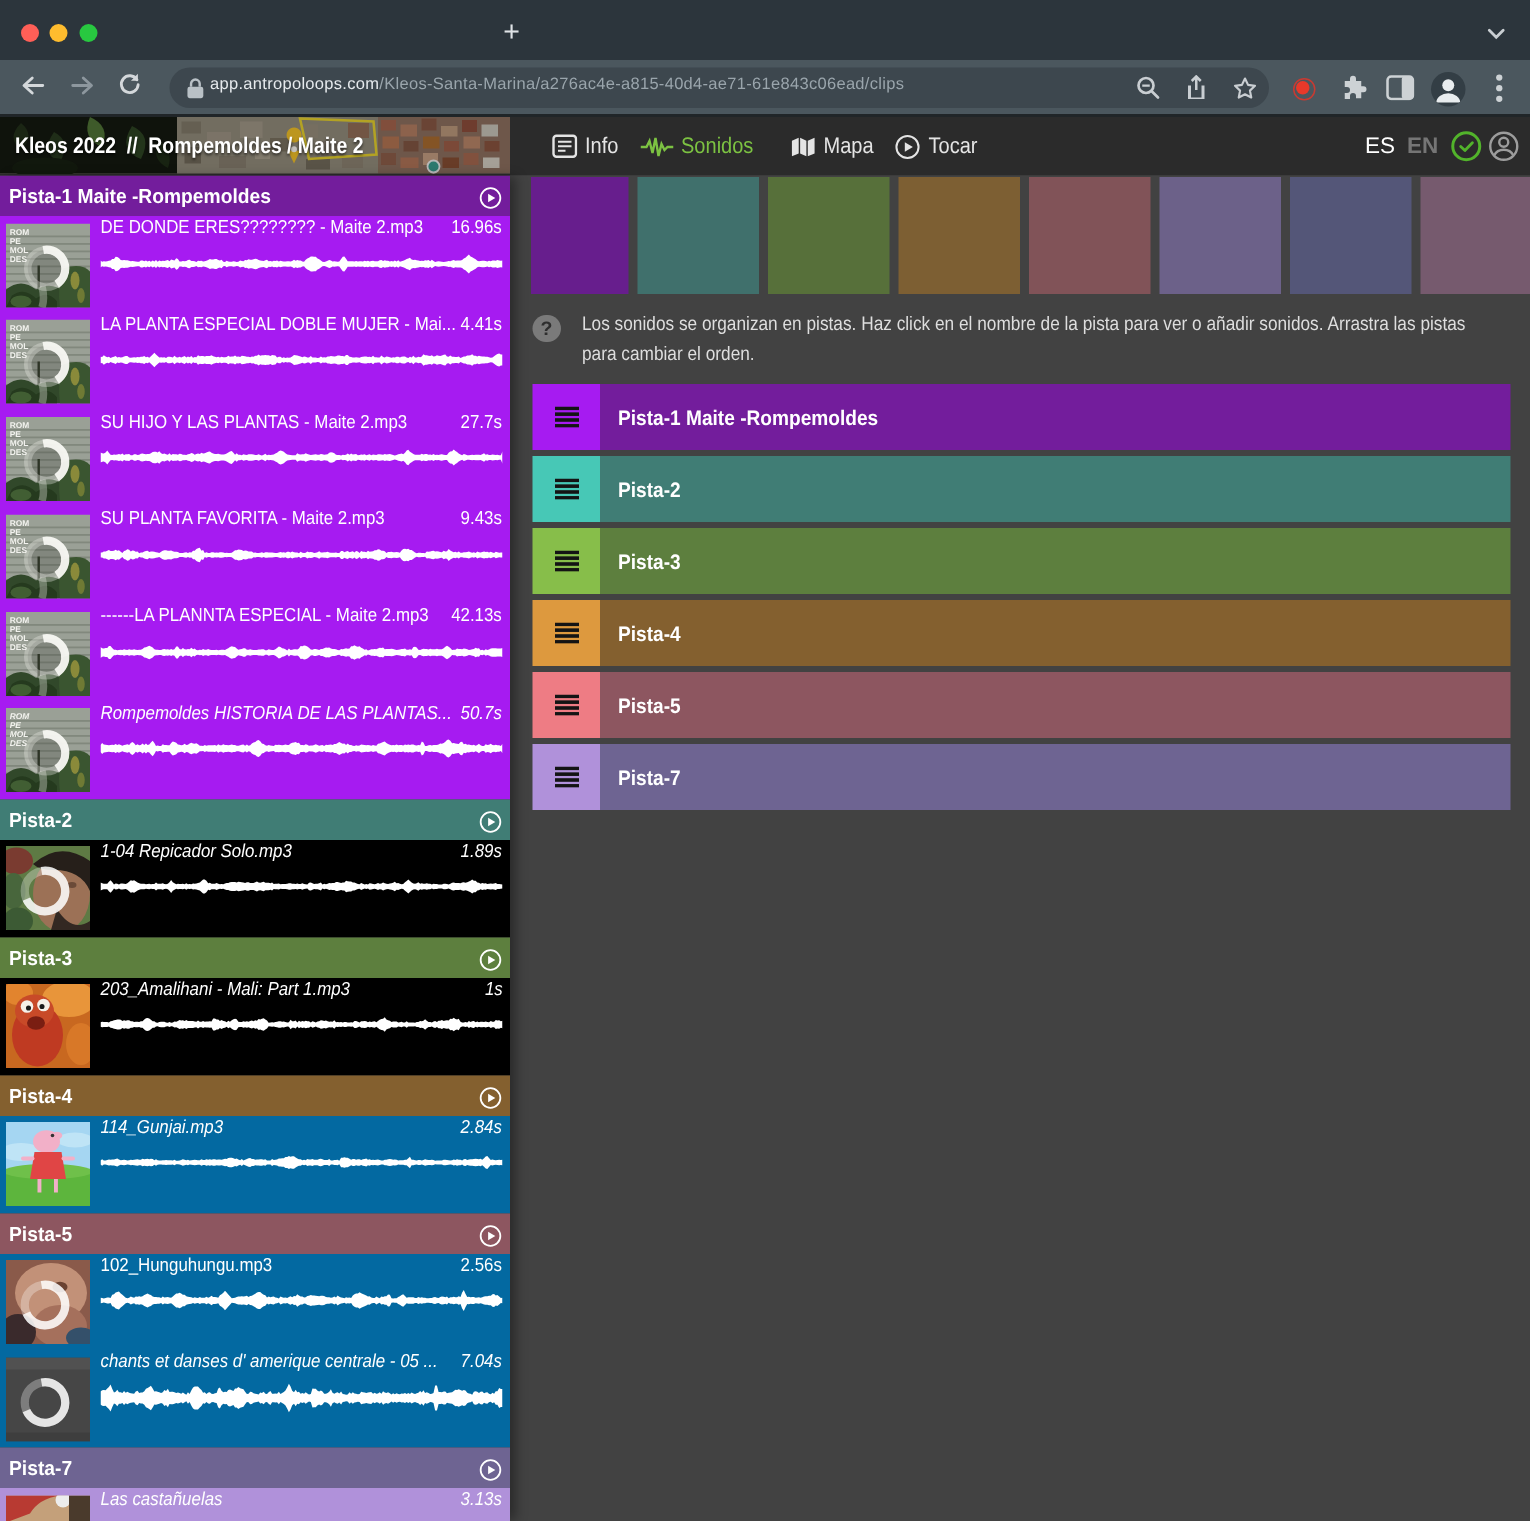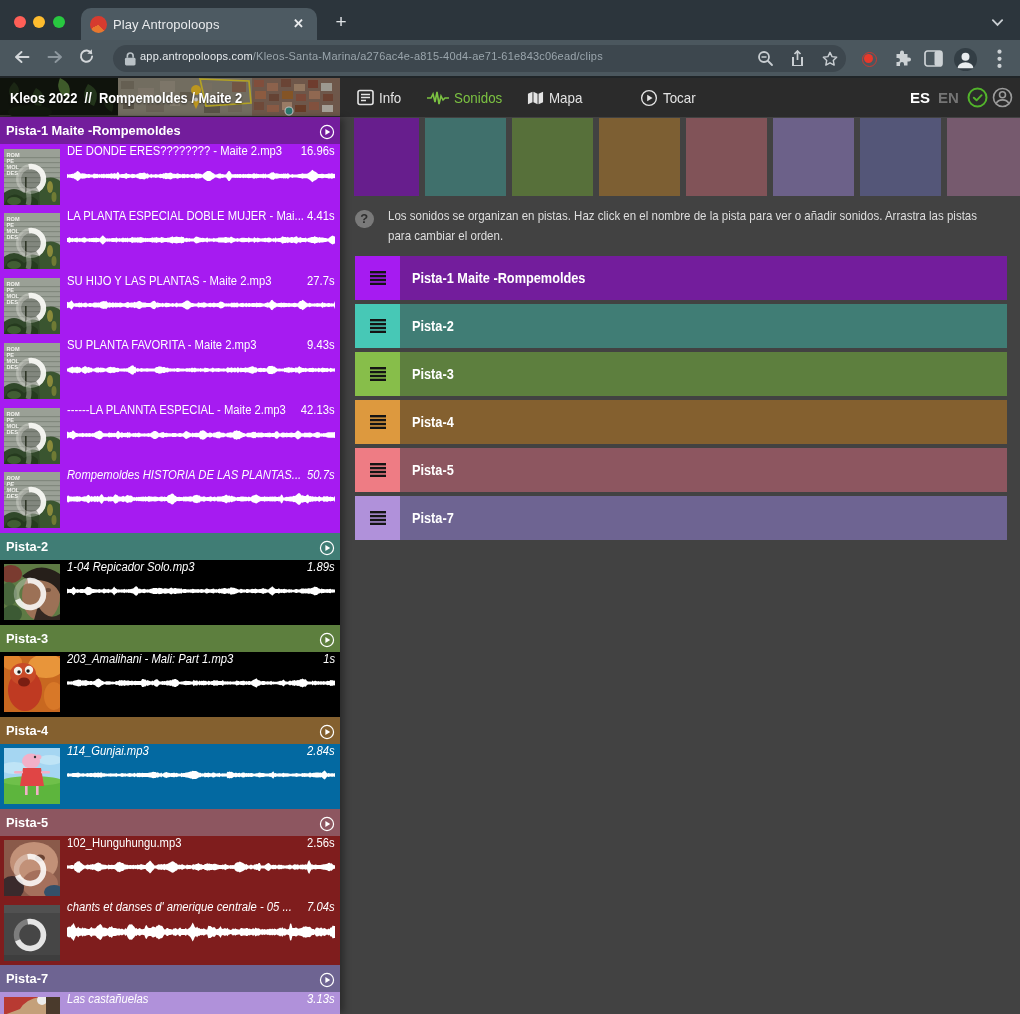--- a/index.html
+++ b/index.html
@@ -22,21 +22,21 @@
 #reddot{position:absolute;left:861.5px;top:51.5px;width:15px;height:15px;border-radius:50%;border:1.6px solid #c93a32;background:transparent;}
 #reddot::after{content:'';position:absolute;left:1.4px;top:1.4px;width:9px;height:9px;border-radius:50%;background:#e8392a;}
 #avatar{position:absolute;left:954px;top:47.5px;width:23px;height:23px;border-radius:50%;background:#333e45;overflow:hidden;}
 
 #appbar{position:absolute;left:0;top:78px;width:1020px;height:39px;background:#2b2b2b;}
 .photo{position:absolute;left:0;top:0;width:340px;height:37.5px;}
 #crumb{position:absolute;left:10px;top:11px;font-size:15px;font-weight:bold;color:#fff;text-shadow:0 1px 2px rgba(0,0,0,0.6);transform:scaleX(0.86);transform-origin:0 0;white-space:nowrap;}
 .atab{position:absolute;top:0;height:39px;display:flex;align-items:center;gap:5px;color:#e4e4e4;font-size:15px;}
 .atab span{transform:scaleX(0.89);transform-origin:0 50%;}
 .atab.green{color:#7cc242;}
-#langs span.es{position:absolute;left:910px;top:11px;color:#fff;font-size:15px;font-weight:bold;}
+#langs span.es{position:absolute;left:910px;top:11px;color:#fff;font-size:15px;font-weight:normal;}
 #langs span.en{position:absolute;left:938px;top:11px;color:#757575;font-size:15px;font-weight:bold;}
 #langs svg.chk{position:absolute;left:967px;top:9px;}
 #langs svg.per{position:absolute;left:992px;top:9px;}
 
 #side{position:absolute;left:0;top:117.3px;width:340px;height:897px;overflow:hidden;box-shadow:5px 0 7px -1px rgba(0,0,0,0.35);z-index:2;}
 .sec{margin-bottom:0;}
 .shead{height:27px;position:relative;display:flex;align-items:center;padding-left:6px;}
 .shead span{color:#fff;font-size:13.5px;font-weight:bold;transform:scaleX(0.95);transform-origin:0 50%;white-space:nowrap;}
 .play{position:absolute;right:5.5px;top:7px;width:16px;height:16px;}
 .sitems{padding:4.5px 0;}
@@ -64,25 +64,20 @@
 .rhandle{width:45px;height:44px;flex:none;display:flex;align-items:center;justify-content:center;}
 .drag{width:16px;height:14px;}
 .rbody{flex:1;display:flex;align-items:center;padding-left:12px;}
 .rbody span{color:#fff;font-size:14px;font-weight:bold;transform:scaleX(0.91);transform-origin:0 50%;white-space:nowrap;}
 </style></head>
 <body>
 <div id="tabstrip">
 <div class="tl" style="left:14px;background:#ff5f57"></div>
 <div class="tl" style="left:33px;background:#febc2e"></div>
 <div class="tl" style="left:53px;background:#28c840"></div>
-<div id="tab">
-      <div class="fav"></div>
-      <div class="ttl">Play Antropoloops</div>
-      <div class="x">✕</div>
-    </div>
 <div id="plus">+</div>
 <svg id="chev" viewBox="0 0 14 10">
       <path d="M2 2 L7 7 L12 2" fill="none" stroke="#c9ced2" stroke-width="2" stroke-linecap="round"></path>
     </svg>
 </div>
 <div id="toolbar"></div>
 <svg class="navic" style="left:13px" width="18" height="18" viewBox="0 0 18 18">
     <path d="M15.5 9 H3.5 M8.5 4 L3 9 L8.5 14" fill="none" stroke="#d4d8db" stroke-width="1.9" stroke-linecap="round" stroke-linejoin="round"></path>
   </svg>
 <svg class="navic" style="left:46px" width="18" height="18" viewBox="0 0 18 18">
@@ -173,42 +168,42 @@
       <rect x="309" y="24" width="10" height="8" fill="#a2644c"></rect>
       <rect x="322" y="27" width="11" height="7" fill="#d0cabe"></rect>
 <path d="M200 1 L249 3 L251 25 L206 28 Z" fill="none" stroke="#e2cc2a" stroke-width="1.7"></path>
 <path d="M196 17 a5 5 0 1 1 0.1 0 Z" fill="#eebd24"></path>
       <path d="M192 22.5 L196 31 L200 22.5 Z" fill="#eebd24"></path>
       <circle cx="196" cy="21.5" r="2" fill="#f8f4ec"></circle>
 <circle cx="289" cy="33" r="4" fill="#35988a" stroke="#e8e8e8" stroke-width="1.2"></circle>
 <rect width="340" height="37.5" fill="rgba(12,12,12,0.22)"></rect>
 </svg>
 <div id="crumb">Kleos 2022&nbsp; //&nbsp; Rompemoldes / Maite 2</div>
-<div class="atab" style="left:357px">
+<div class="atab" style="left:368px">
       <svg width="17" height="17" viewBox="0 0 17 17">
         <rect x="1" y="1.5" width="15" height="14" rx="2" fill="none" stroke="#e4e4e4" stroke-width="1.6"></rect>
         <path d="M4 5.5 H13 M4 8.5 H13 M4 11.5 H9" stroke="#e4e4e4" stroke-width="1.4"></path>
       </svg>
       <span>Info</span>
     </div>
 <div class="atab green" style="left:427px">
       <svg width="22" height="14" viewBox="0 0 22 14">
         <path d="M0 7 H4 L6 3 L8 11 L10 1 L12 13 L14 5 L16 9 L18 7 H22" fill="none" stroke="#7cc242" stroke-width="1.6"></path>
       </svg>
       <span>Sonidos</span>
     </div>
 <div class="atab" style="left:527px">
       <svg width="17" height="16" viewBox="0 0 18 16">
         <path d="M1 3.5 L5.8 1.5 V12.5 L1 14.5 Z" fill="#e4e4e4"></path>
         <path d="M6.8 1.5 L11.2 3.5 V14.5 L6.8 12.5 Z" fill="#e4e4e4"></path>
         <path d="M12.2 3.5 L17 1.5 V12.5 L12.2 14.5 Z" fill="#e4e4e4"></path>
       </svg>
       <span>Mapa</span>
     </div>
-<div class="atab" style="left:640px">
+<div class="atab" style="left:596px">
       <svg width="18" height="18" viewBox="0 0 20 20">
         <circle cx="10" cy="10" r="8.2" fill="none" stroke="#e4e4e4" stroke-width="1.5"></circle>
         <path d="M8 6.4 L14 10 L8 13.6 Z" fill="#e4e4e4"></path>
       </svg>
       <span>Tocar</span>
     </div>
 <div id="langs">
 <span class="es">ES</span>
 <span class="en">EN</span>
 <svg class="chk" width="21" height="21" viewBox="0 0 21 21">
@@ -581,21 +576,21 @@
       </div>
     </div>
     <div class="sec">
       <div class="shead" style="background:#8d5660">
         <span>Pista-5</span>
         <svg class="play" viewBox="0 0 20 20">
           <circle cx="10" cy="10" r="8.2" fill="none" stroke="#fff" stroke-width="1.5"></circle>
           <path d="M8 6.4 L14 10 L8 13.6 Z" fill="#fff"></path>
         </svg>
       </div>
-      <div class="sitems" style="background:#7f1d1d">
+      <div class="sitems" style="background:#0369a1">
         <div class="item">
           <div class="thwrap">
             <svg class="th" viewBox="0 0 56 56">
               <rect width="56" height="56" fill="#8a5a4a"></rect>
               <ellipse cx="30" cy="22" rx="24" ry="20" fill="#c29178"></ellipse>
               <ellipse cx="36" cy="44" rx="18" ry="14" fill="#a5705c"></ellipse>
               <ellipse cx="8" cy="48" rx="12" ry="12" fill="#3a2a2c"></ellipse>
               <ellipse cx="50" cy="52" rx="10" ry="7" fill="#34506a"></ellipse>
               <ellipse cx="36" cy="18" rx="5" ry="3.5" fill="#6a4232"></ellipse>
               <circle cx="26" cy="30" r="13.5" fill="none" stroke="rgba(255,255,255,0.30)" stroke-width="5.5"></circle>

